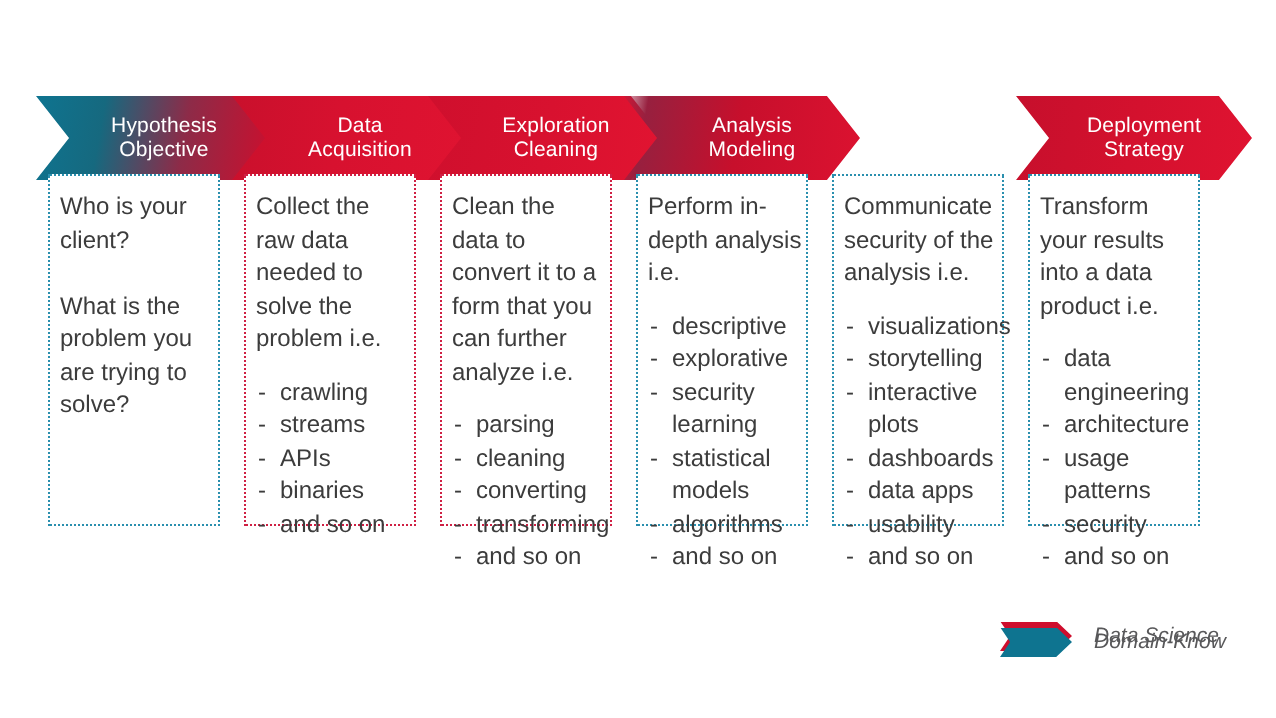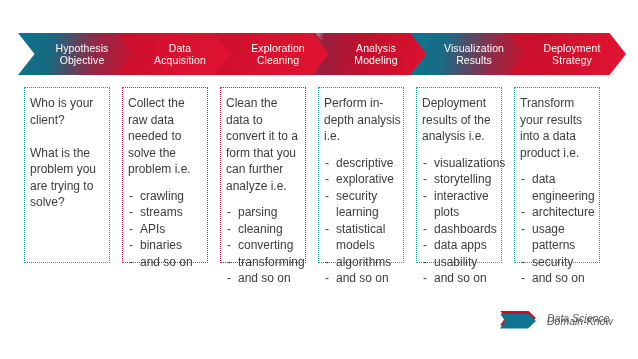--- a/index.html
+++ b/index.html
@@ -13,21 +13,21 @@
     position: relative;
     overflow: hidden;
     font-family: "Liberation Sans", sans-serif;
     color: #3a3a3a;
   }
 
   
   #chevron-banner {
     position: absolute;
     left: 18px;
-    top: 33px;
+    top: 48px;
     width: 602px;
     height: 42px;
   }
   .chevron {
     position: absolute;
     top: 0;
     height: 42px;
     width: 118px;
     clip-path: polygon(0% 0%, 86% 0%, 100% 50%, 86% 100%, 0% 100%, 14% 50%);
     display: flex;
@@ -154,24 +154,20 @@
   <div class="chevron chev-2">
     <span class="cl">Exploration</span>
     <span class="cl">Cleaning</span>
   </div>
 
   <div class="chevron chev-3">
     <span class="cl">Analysis</span>
     <span class="cl">Modeling</span>
   </div>
 
-  <div class="chevron chev-4">
-    <span class="cl">Visualization</span>
-    <span class="cl">Results</span>
-  </div>
 
   <div class="chevron chev-5">
     <span class="cl">Deployment</span>
     <span class="cl">Strategy</span>
   </div>
 
 </div>
 
 <div id="content-row">
 
@@ -214,21 +210,21 @@
         <li>descriptive</li>
         <li>explorative</li>
         <li>security learning</li>
         <li>statistical models</li>
         <li>algorithms</li>
         <li>and so on</li>
       </ul>
   </div>
 
   <div class="card teal card-4">
-    <p>Deployment results of the analysis i.e.</p>
+    <p>Communicate security of the analysis i.e.</p>
     <div class="spacer"></div>
     <ul>
         <li>visualizations</li>
         <li>storytelling</li>
         <li>interactive plots</li>
         <li>dashboards</li>
         <li>data apps</li>
         <li>usability</li>
         <li>and so on</li>
       </ul>

